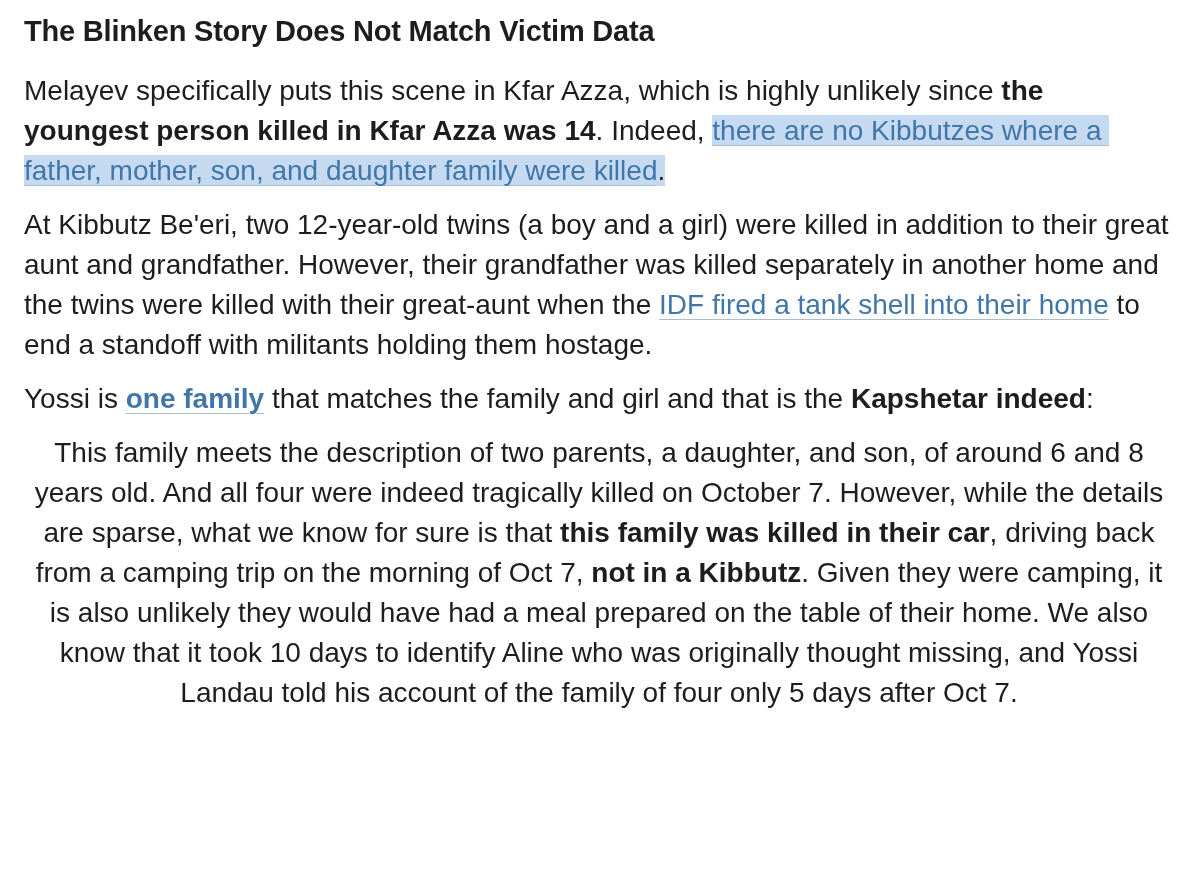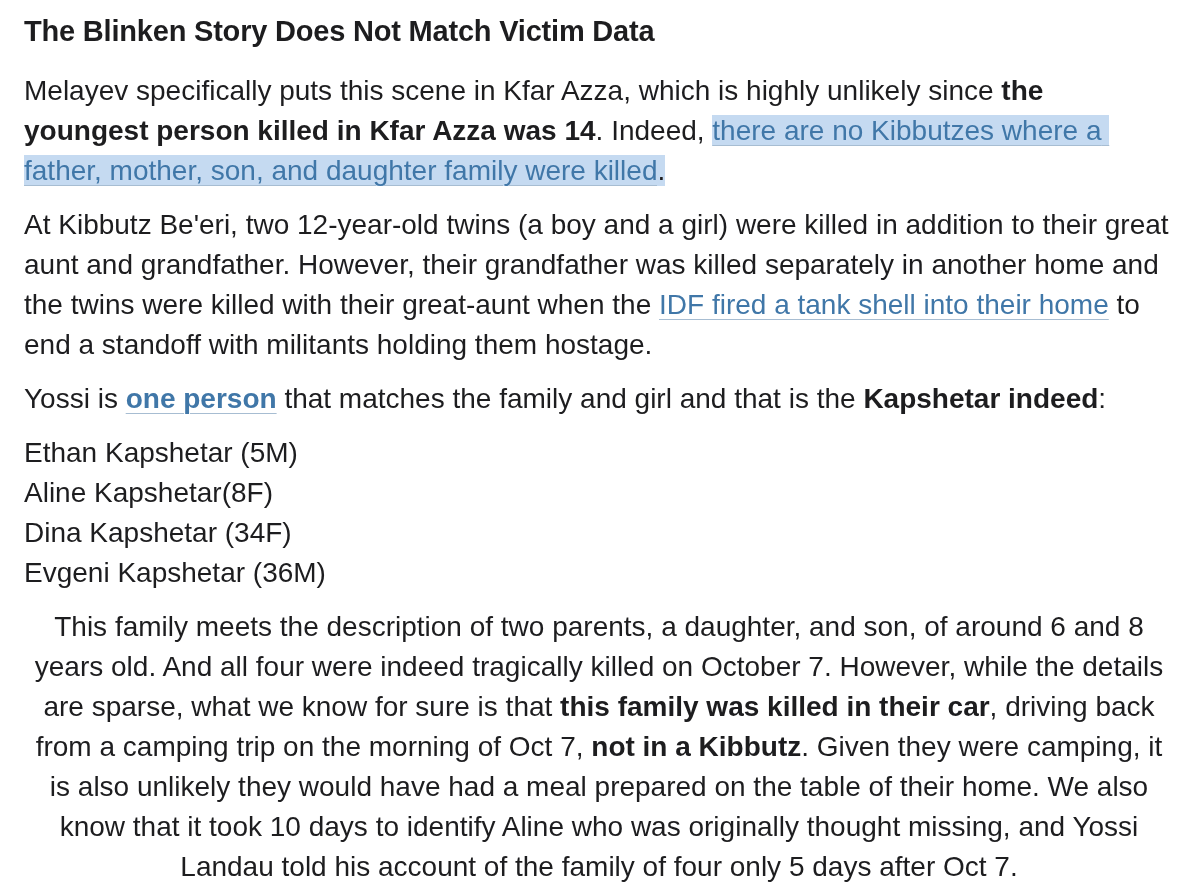--- a/index.html
+++ b/index.html
@@ -47,22 +47,16 @@
   .name-line{display:block;}
 </style>
 </head>
 <body>
 
 <div class="article">
   <h1 class="article-title">The Blinken Story Does Not Match Victim Data</h1>
   <div>
       <p class="para"><span class="seg">Melayev specifically puts this scene in Kfar Azza, which is highly unlikely since </span><span class="seg b">the youngest person killed in Kfar Azza was 14</span><span class="seg">. Indeed, </span><a class="seg lnk hl">there are no Kibbutzes where a father, mother, son, and daughter family were killed</a><span class="seg hl-dark">.</span></p>
       <p class="para"><span class="seg">At Kibbutz Be'eri, two 12-year-old twins (a boy and a girl) were killed in addition to their great aunt and grandfather. However, their grandfather was killed separately in another home and the twins were killed with their great-aunt when the </span><a class="seg lnk">IDF fired a tank shell into their home</a><span class="seg"> to end a standoff with militants holding them hostage.</span></p>
-      <p class="para"><span class="seg">Yossi is </span><a class="seg lnk b">one person</a><span class="seg"> that matches the family and girl and that is the </span><span class="seg b">Kapshetar indeed</span><span class="seg">:</span></p>
-      <p class="para">
-        <span class="name-line">Ethan Kapshetar (5M)</span>
-        <span class="name-line">Aline Kapshetar(8F)</span>
-        <span class="name-line">Dina Kapshetar (34F)</span>
-        <span class="name-line">Evgeni Kapshetar (36M)</span>
-      </p>
+      <p class="para"><span class="seg">Yossi is </span><a class="seg lnk b">one family</a><span class="seg"> that matches the family and girl and that is the </span><span class="seg b">Kapshetar indeed</span><span class="seg">:</span></p>
       <p class="para"><span class="seg">This family meets the description of two parents, a daughter, and son, of around 6 and 8 years old. And all four were indeed tragically killed on October 7. However, while the details are sparse, what we know for sure is that </span><span class="seg b">this family was killed in their car</span><span class="seg">, driving back from a camping trip on the morning of Oct 7, </span><span class="seg b">not in a Kibbutz</span><span class="seg">. Given they were camping, it is also unlikely they would have had a meal prepared on the table of their home. We also know that it took 10 days to identify Aline who was originally thought missing, and Yossi Landau told his account of the family of four only 5 days after Oct 7.</span></p>
     </div>
 </div>
 
 </body></html>

